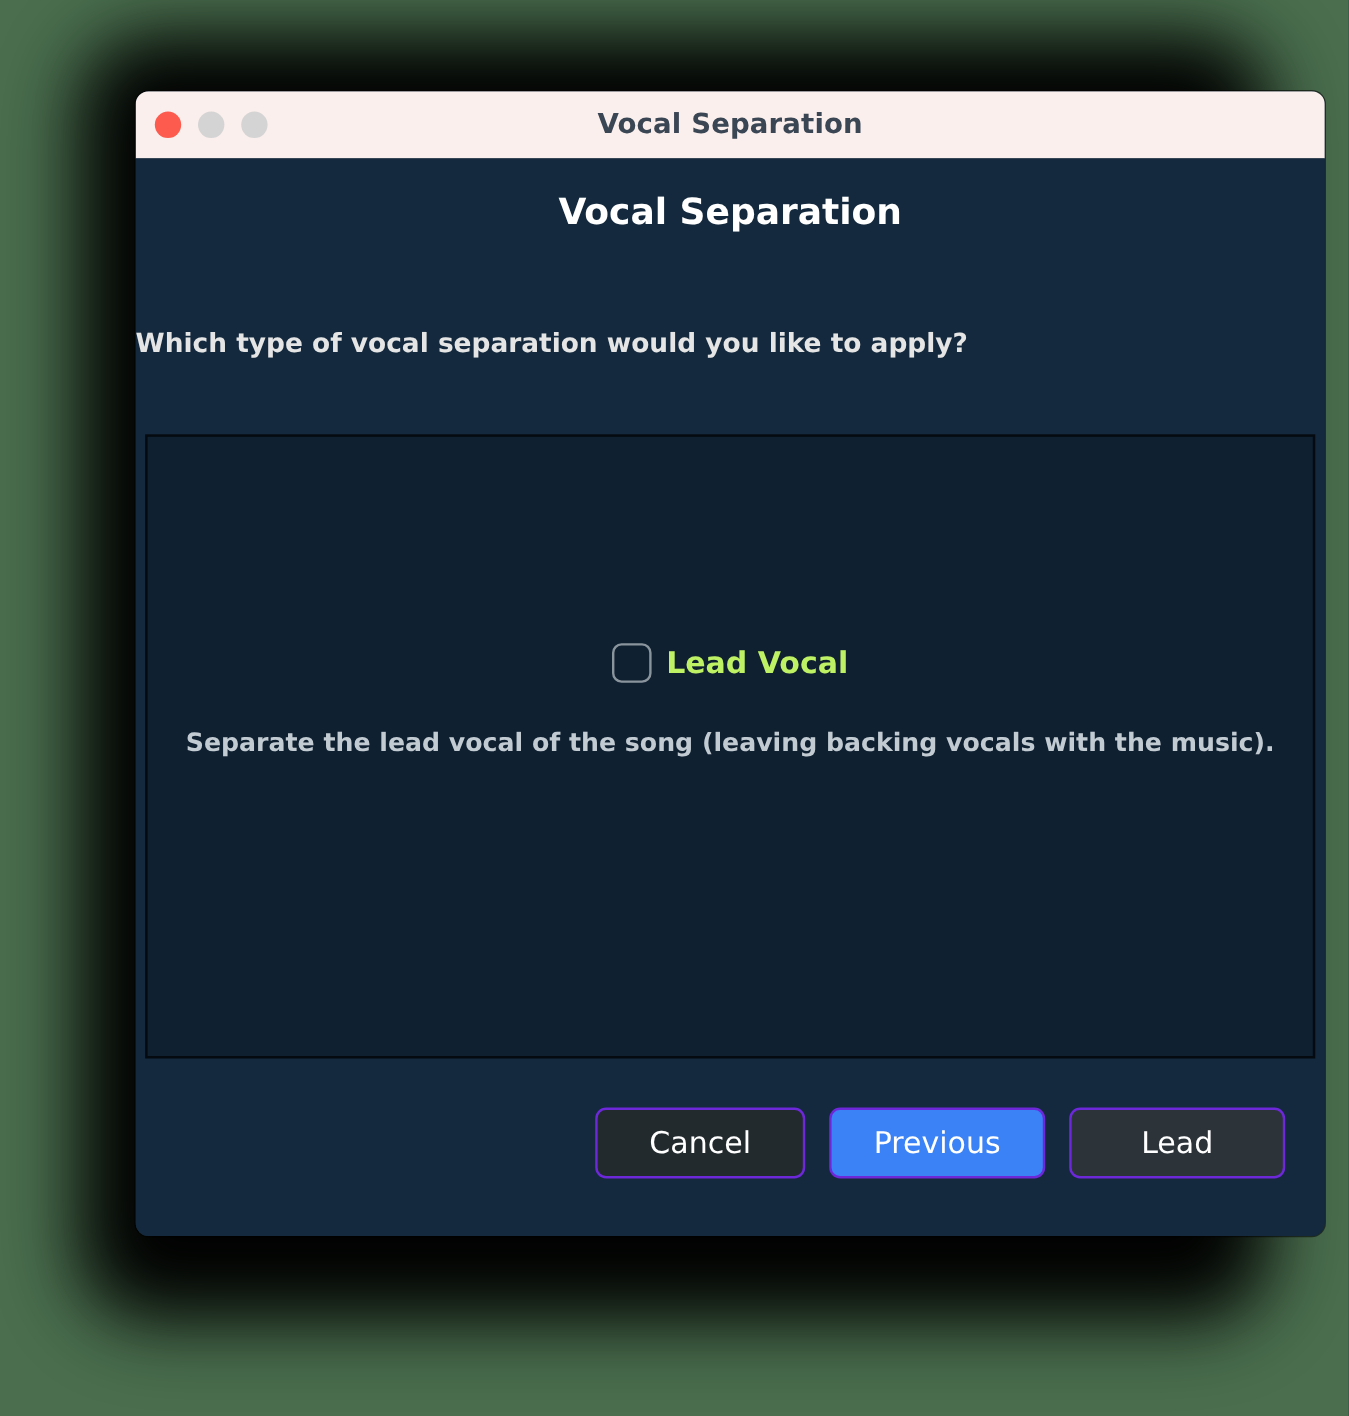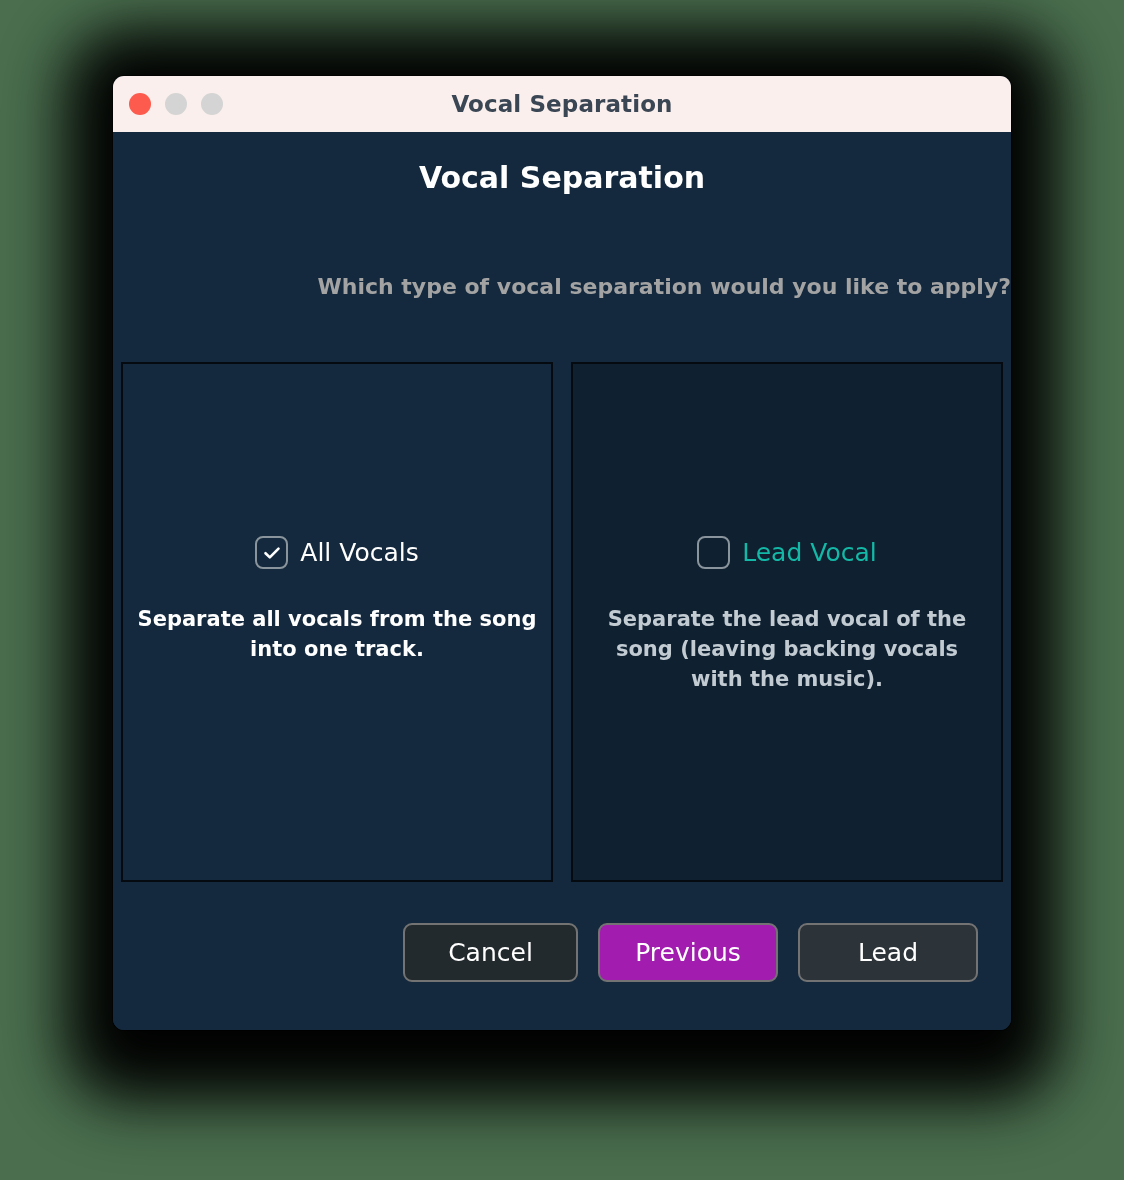--- a/index.html
+++ b/index.html
@@ -37,21 +37,21 @@
     background: #000000;
     filter: blur(30px);
     opacity: 0.55;
   }
 
   
   #window {
     position: absolute;
     left: 113px;
     top: 76px;
-    width: 898px;
+    width: 991px;
     height: 954px;
     border-radius: 11px;
     overflow: hidden;
     background: #14293d;
     box-shadow: 0 0 0 1px rgba(0,0,0,0.55);
   }
 
   
   #titlebar {
     position: relative;
@@ -98,22 +98,22 @@
 
   #page-title {
     text-align: center;
     color: #ffffff;
     font-size: 30px;
     font-weight: bold;
     margin-top: 28px;
   }
 
   #prompt {
-    text-align: right;
-    color: #a3a3a3;
+    text-align: left;
+    color: #e5e5e5;
     font-size: 22px;
     font-weight: bold;
     margin-top: 79px;
   }
 
   
   #options {
     display: flex;
     gap: 18px;
     margin: 63px 8px 0 8px;
@@ -151,21 +151,21 @@
     align-items: center;
     justify-content: center;
     background: transparent;
     flex: none;
   }
   .checkbox svg { display: block; }
   .option-label {
     font-size: 25px;
     color: #ffffff;
   }
-  #label-lead-vocal { color: #14b8a6; }
+  #label-lead-vocal { color: #bef264; font-weight: bold; }
 
   .option-desc {
     margin-top: 36px;
     text-align: center;
     font-size: 21px;
     line-height: 1.42;
     padding: 0 14px;
   }
   #desc-all-vocals {
     color: #ffffff;
@@ -182,30 +182,30 @@
     display: flex;
     align-items: center;
     justify-content: flex-end;
     gap: 20px;
     padding: 0 33px 8px 0;
   }
   .dlg-btn {
     font-family: "DejaVu Sans", "Liberation Sans", sans-serif;
     font-size: 25px;
     color: #ffffff;
-    border: 2px solid #737373;
+    border: 2px solid #6d28d9;
     border-radius: 9px;
     padding: 13px 0;
     text-align: center;
     box-sizing: border-box;
     cursor: pointer;
     background: #232a2e;
   }
   #btn-cancel   { width: 175px; background: #232a2e; }
-  #btn-previous { width: 180px; background: #a21caf; }
+  #btn-previous { width: 180px; background: #3b82f6; }
   #btn-next     { width: 180px; background: #2c343a; }
 </style>
 </head>
 <body>
 
 <div id="shadow-halo-2"></div>
 <div id="shadow-halo"></div>
 
 <div id="window">
 
@@ -219,31 +219,20 @@
   </div>
 
   <div id="dialog-body">
 
     <div id="page-title">Vocal Separation</div>
 
     <div id="prompt">Which type of vocal separation would you like to apply?</div>
 
     <div id="options">
 
-      <div class="option-panel" id="panel-all-vocals">
-        <div class="option-check-row">
-          <span class="checkbox">
-            <svg width="20" height="20" viewBox="0 0 20 20" aria-hidden="true">
-              <path d="M3.5 10.2 L7.8 14.4 L16.5 5.6" fill="none" stroke="#ffffff" stroke-width="2.6" stroke-linecap="round" stroke-linejoin="round"></path>
-            </svg>
-          </span>
-          <span class="option-label" id="label-all-vocals">All Vocals</span>
-        </div>
-        <div class="option-desc" id="desc-all-vocals">Separate all vocals from the song into one track.</div>
-      </div>
 
       <div class="option-panel" id="panel-lead-vocal">
         <div class="option-check-row">
           <span class="checkbox"></span>
           <span class="option-label" id="label-lead-vocal">Lead Vocal</span>
         </div>
         <div class="option-desc" id="desc-lead-vocal">Separate the lead vocal of the song (leaving backing vocals with the music).</div>
       </div>
 
     </div>

